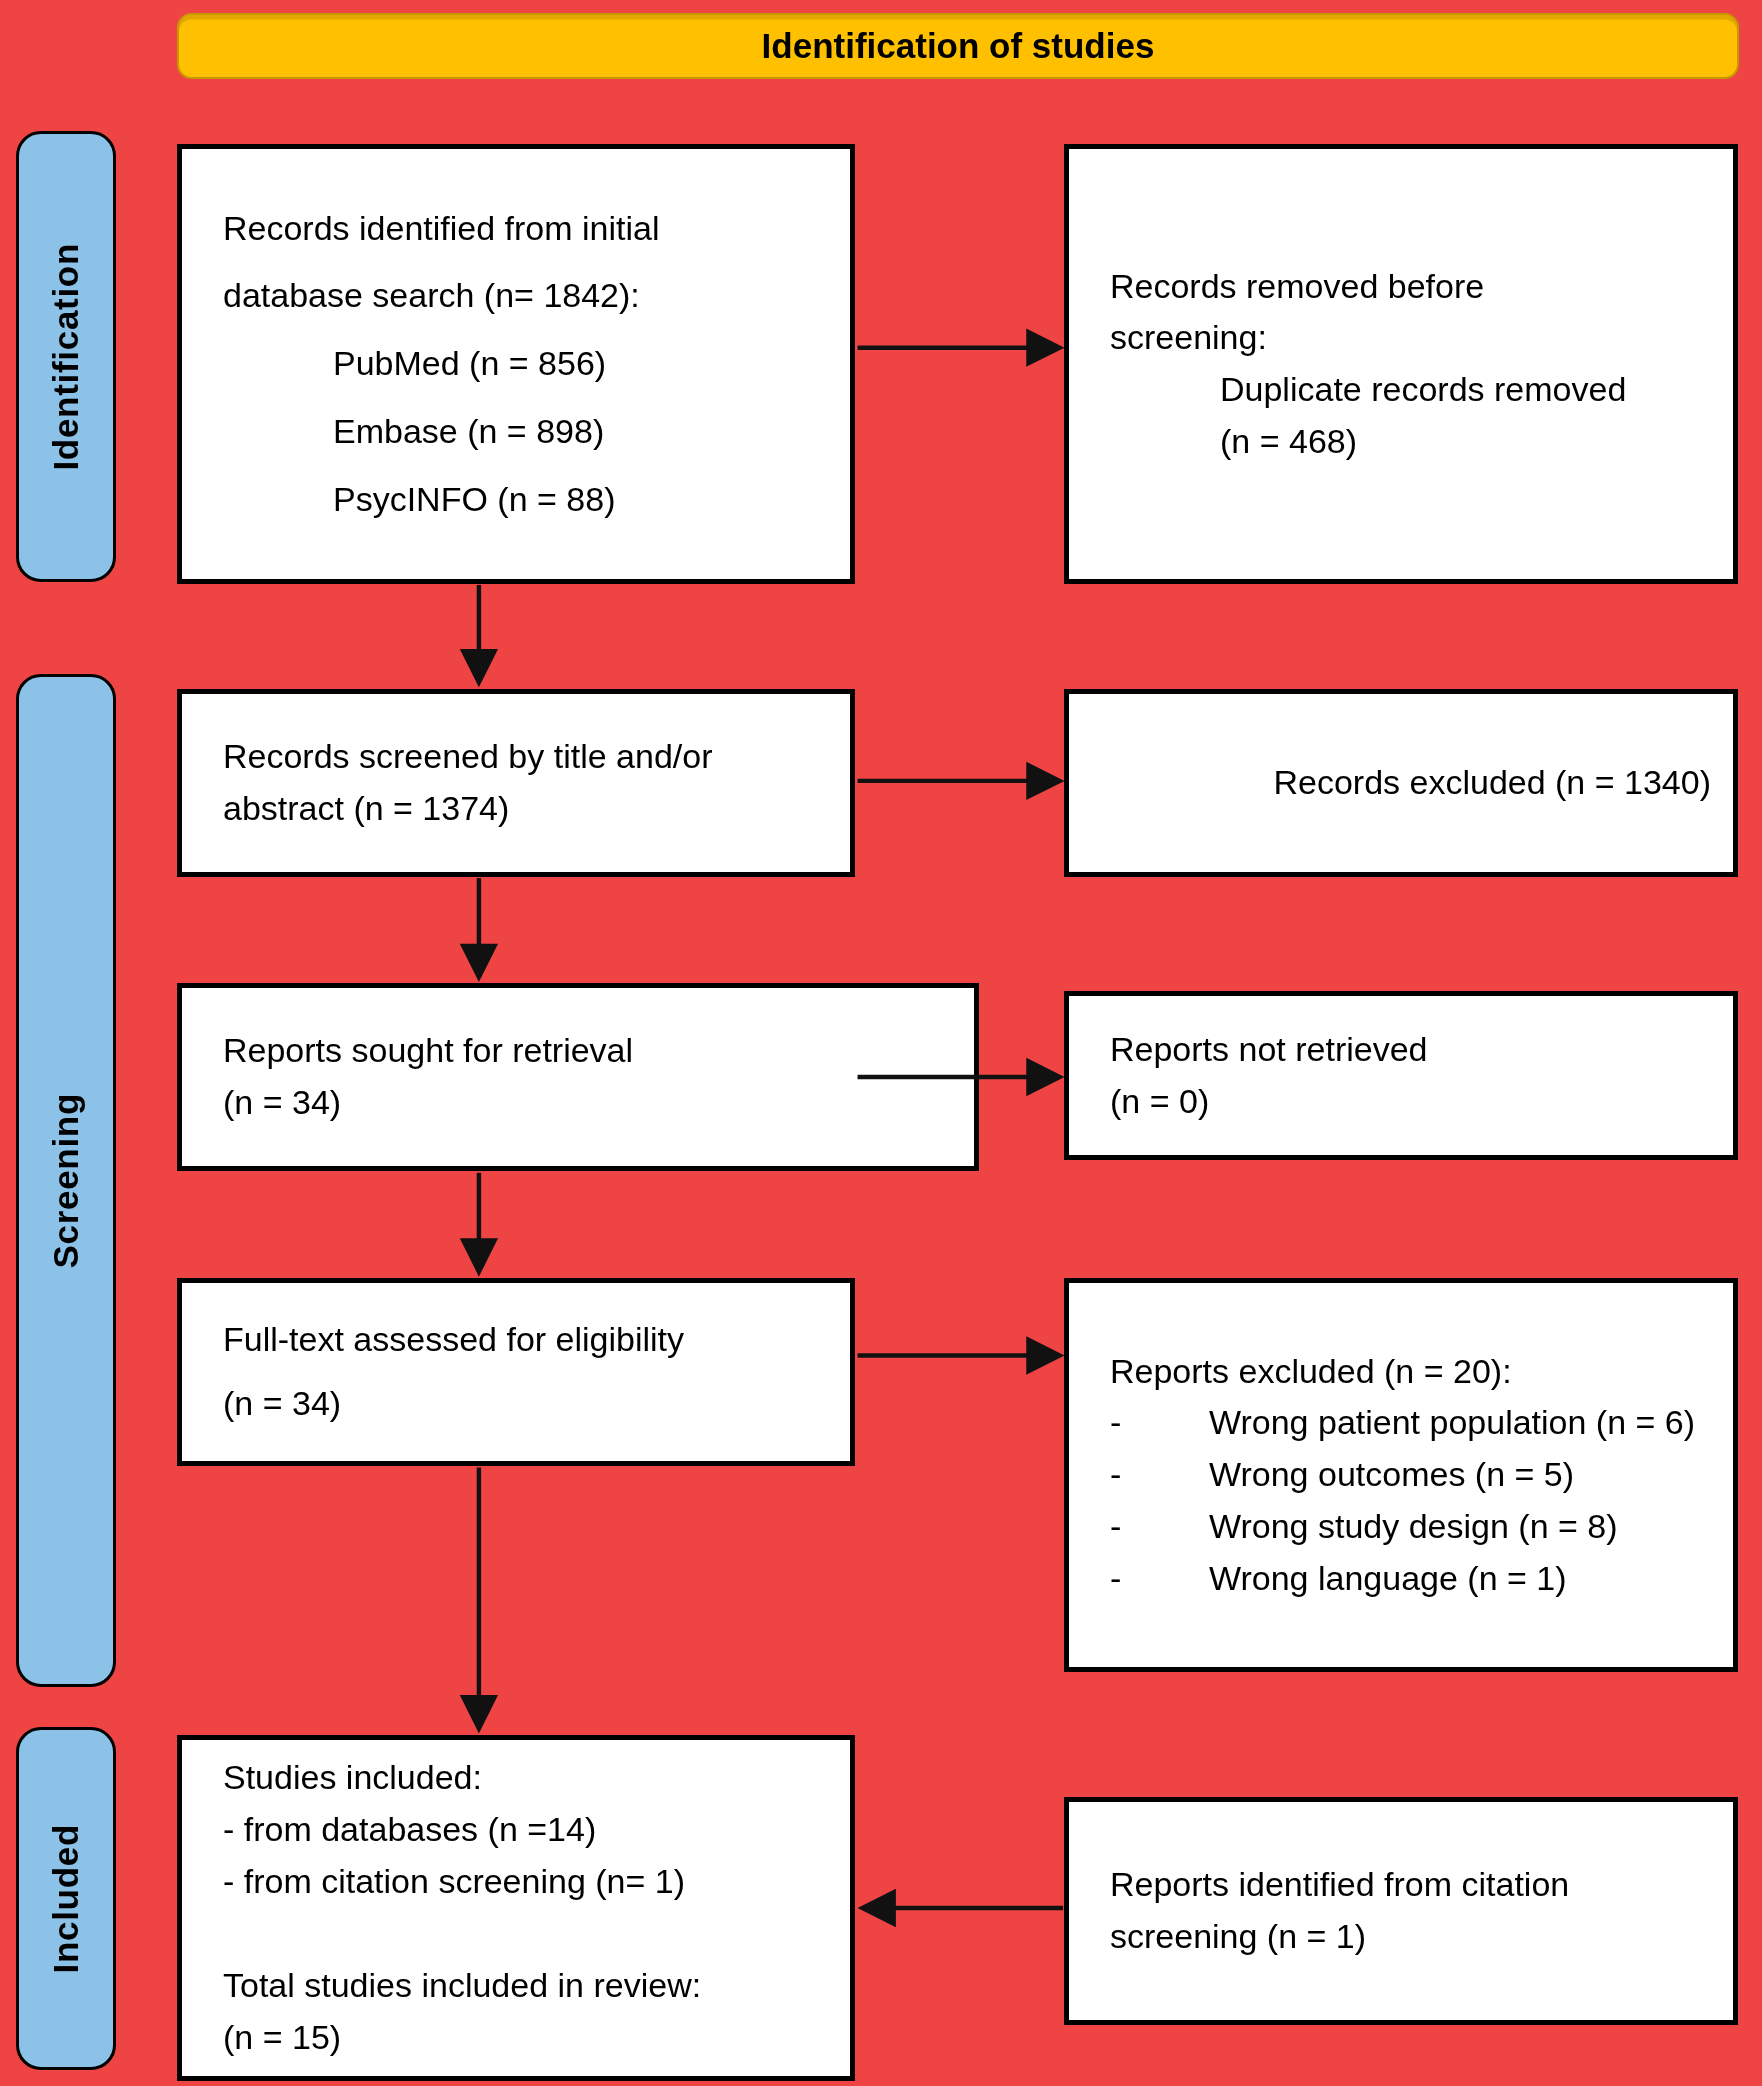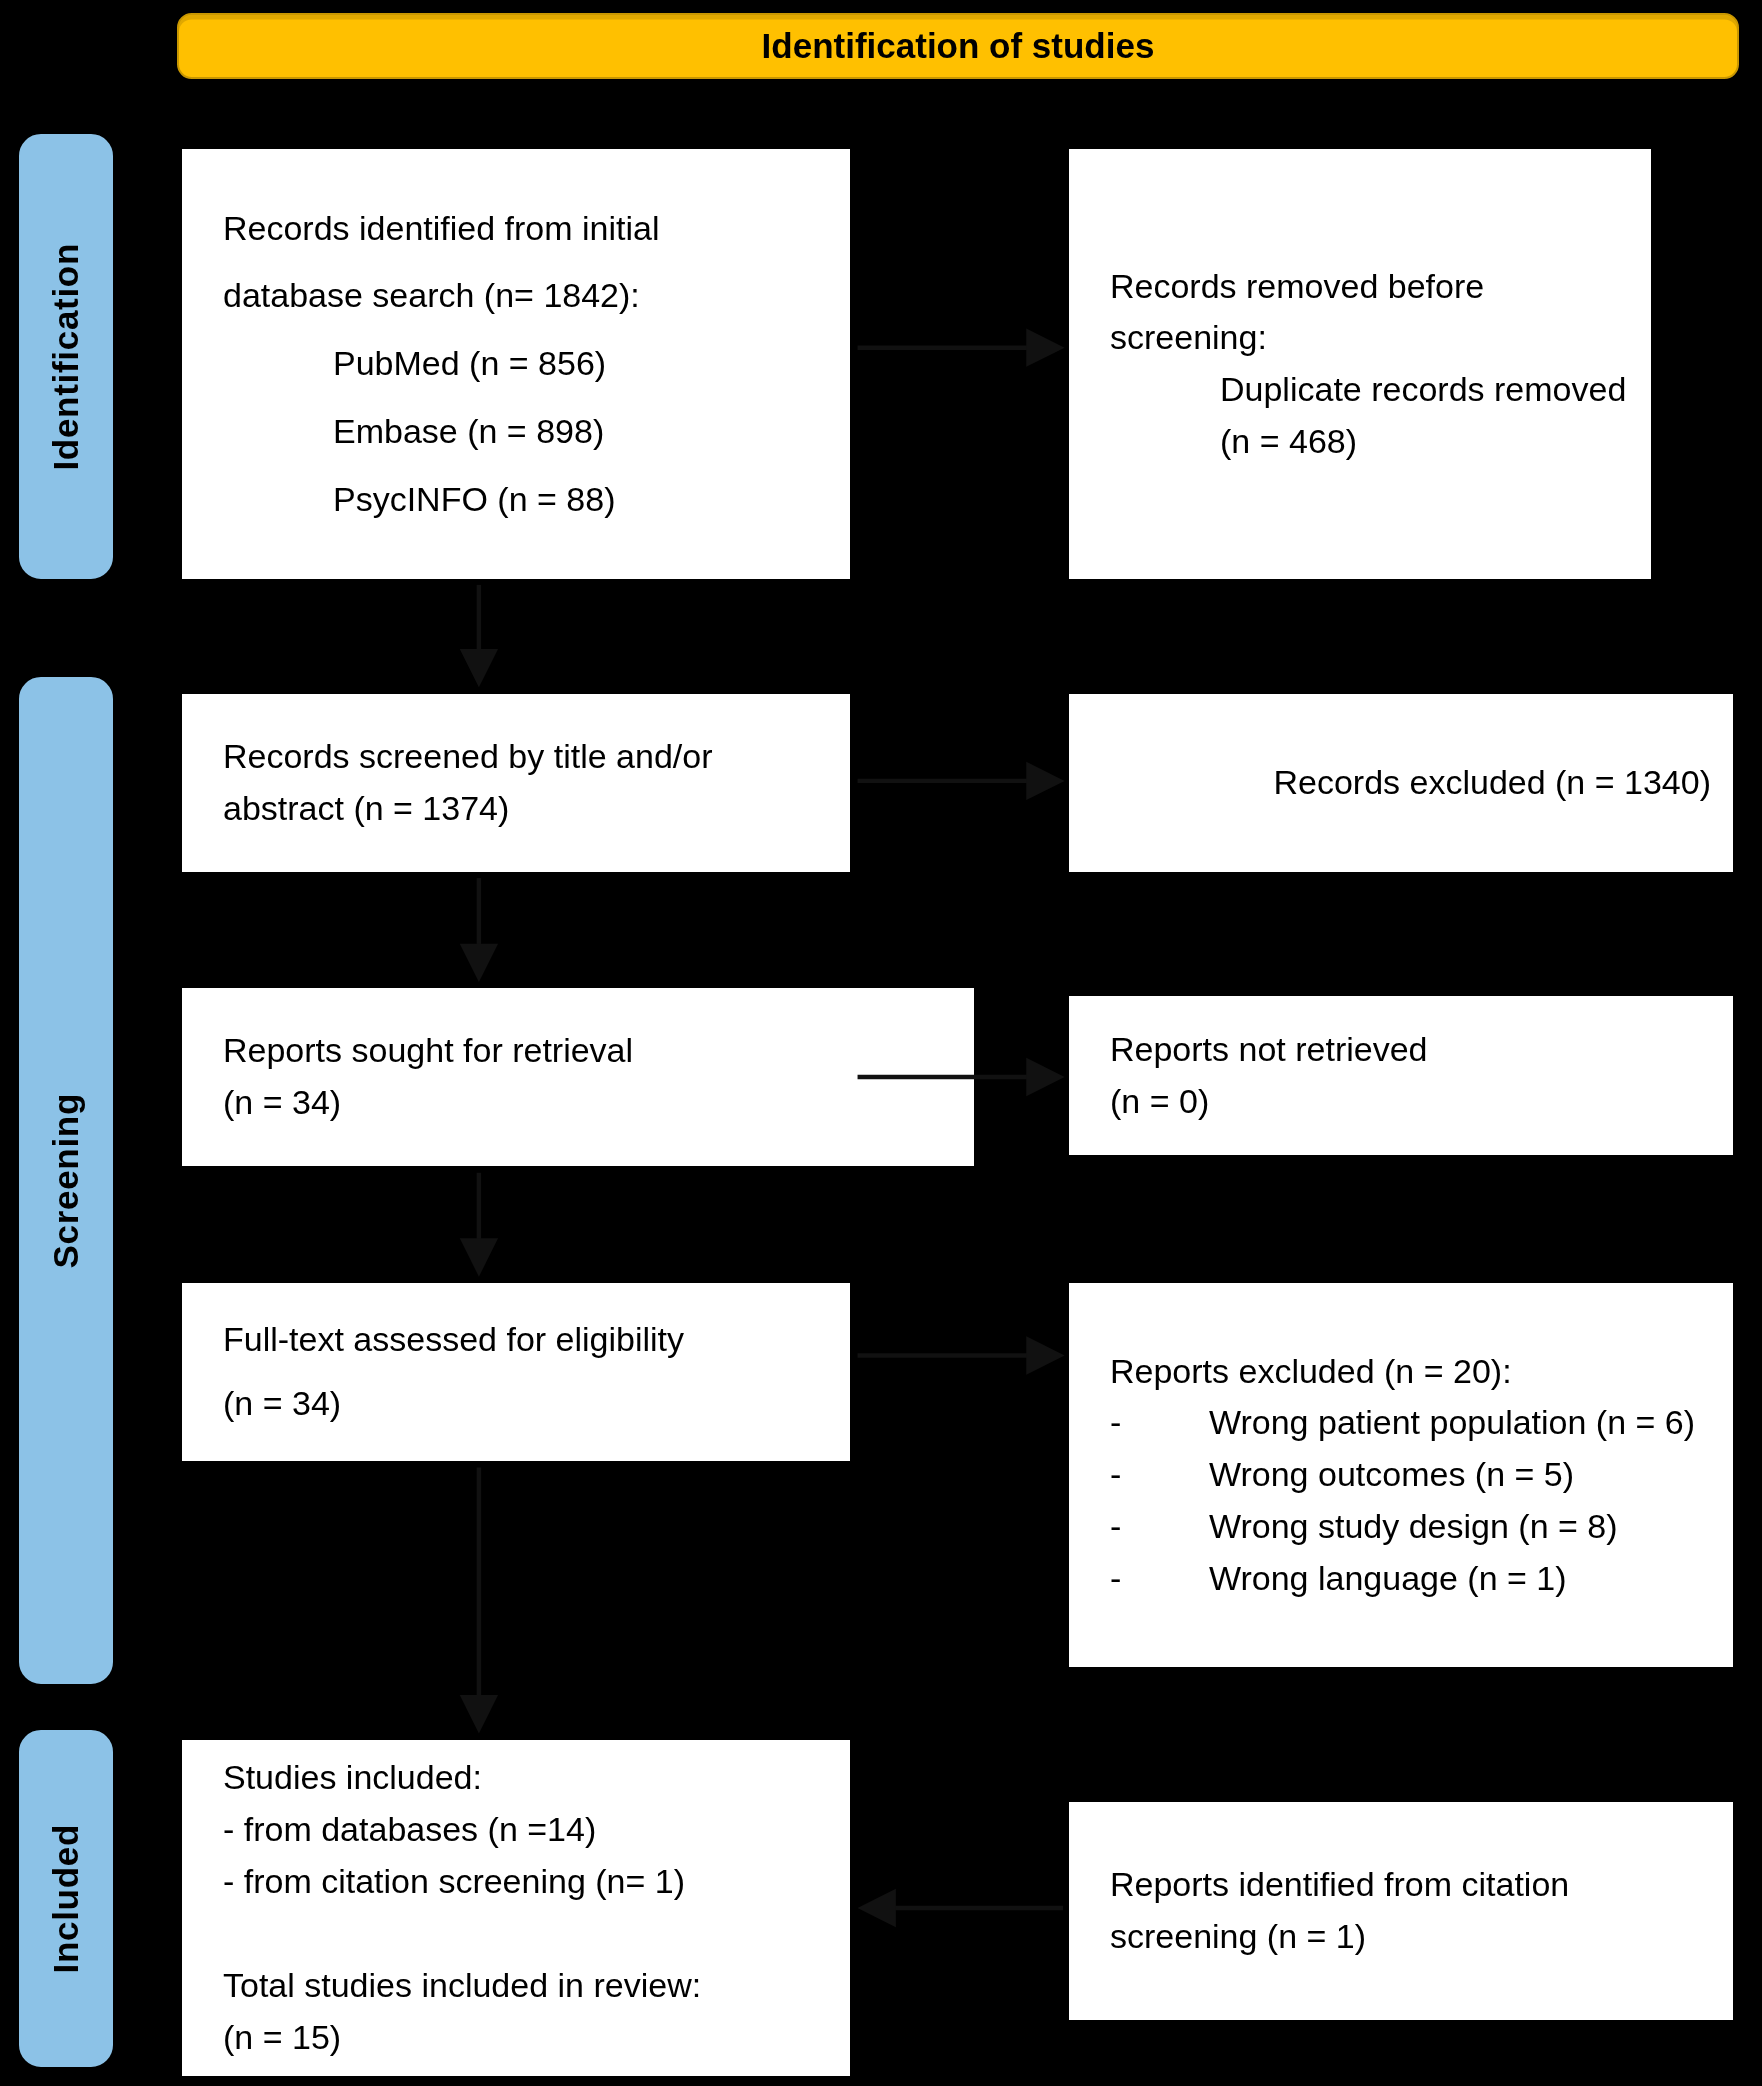--- a/index.html
+++ b/index.html
@@ -4,21 +4,21 @@
 <style>
   :root{
     --banner-bg:#FFC000;
     --banner-border:#C99700;
     --stage-bg:#8CC2E7;
     --ink:#000000;
   }
   *{margin:0;padding:0;box-sizing:border-box;}
   html,body{background:#ffffff;}
   body{font-family:"Liberation Sans","DejaVu Sans",sans-serif;color:var(--ink);}
-  #canvas{position:relative;width:1763px;height:2087px;background:#000000;overflow:hidden;}
+  #canvas{position:relative;width:1763px;height:2087px;background:#ef4444;overflow:hidden;}
 
   .banner{
     position:absolute;left:177px;top:13.3px;width:1562px;height:66px;
     background:var(--banner-bg);
     border:2.9px solid var(--banner-border);
     border-radius:14.7px;
     display:flex;align-items:center;justify-content:center;
     font-size:35px;font-weight:700;color:#000;
     box-shadow:inset 0 4.4px 0 rgba(0,0,0,0.12);
   }
@@ -71,21 +71,21 @@
   </div>
 
   <div class="box" style="left:177px;top:144px;width:678px;height:440px;gap:16px;">
     <div>Records identified from initial</div>
     <div>database search (n= 1842):</div>
     <div class="indent">PubMed (n = 856)</div>
     <div class="indent">Embase (n = 898)</div>
     <div class="indent">PsycINFO (n = 88)</div>
   </div>
 
-  <div class="box" style="left:1064px;top:144px;width:592px;height:440px;">
+  <div class="box" style="left:1064px;top:144px;width:674px;height:440px;">
     <div>Records removed before</div>
     <div>screening:</div>
     <div class="indent">Duplicate records removed</div>
     <div class="indent">(n = 468)</div>
   </div>
 
   <div class="box" style="left:177px;top:689px;width:678px;height:188px;">
     <div>Records screened by title and/or</div>
     <div>abstract (n = 1374)</div>
   </div>

